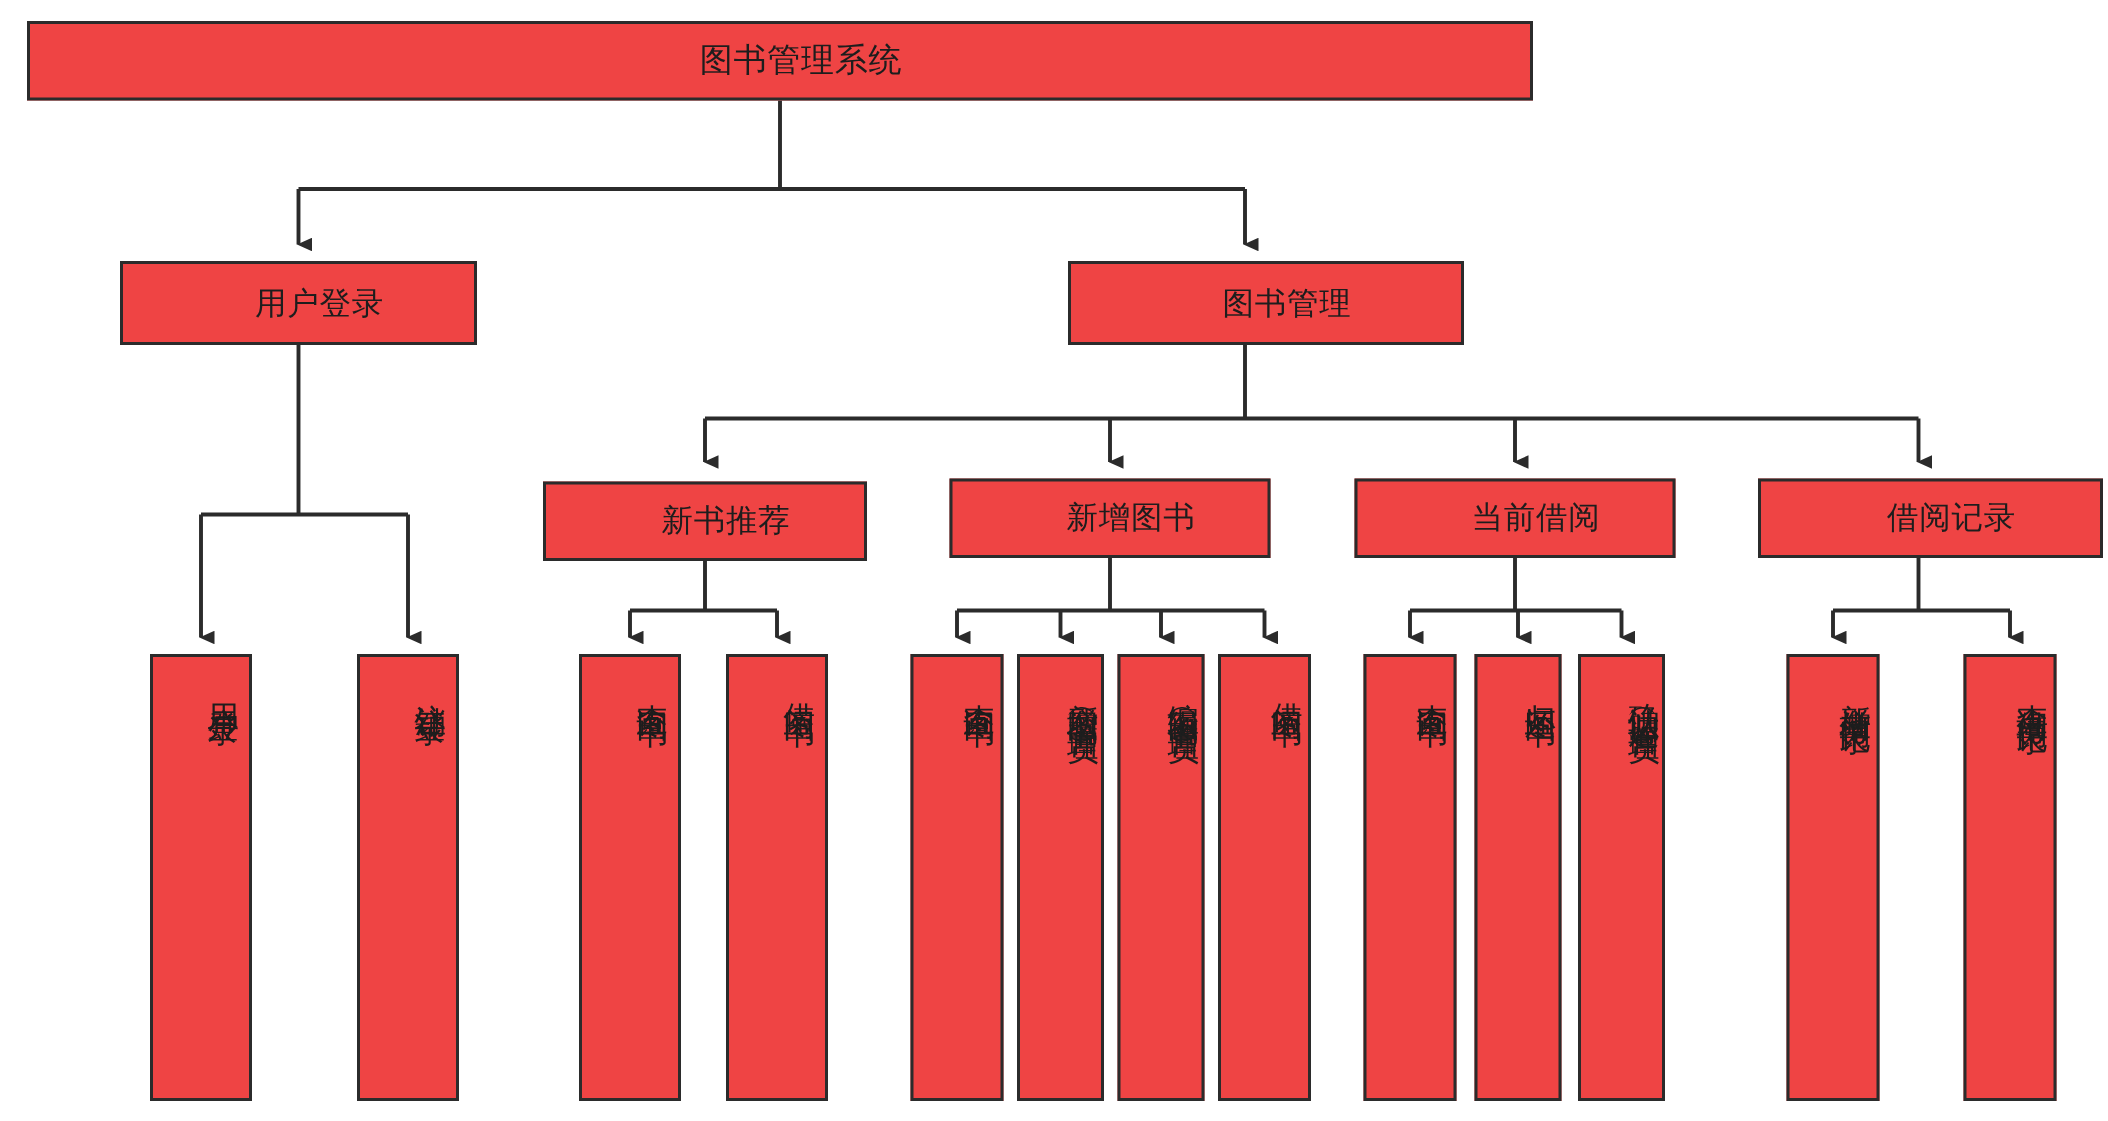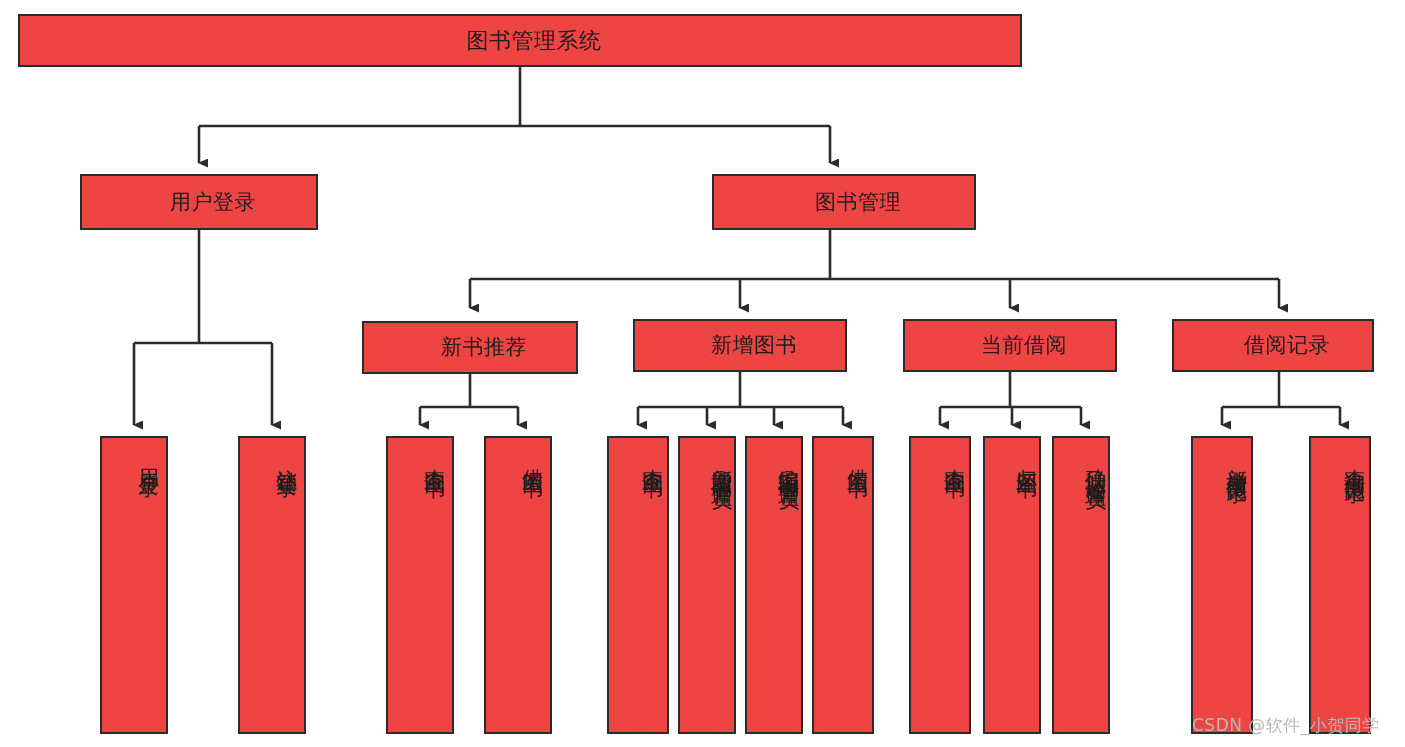--- a/index.html
+++ b/index.html
@@ -133,21 +133,21 @@
       </div>
       <div class="node horiz" style="left: 362px; top: 321px; width: 216px; height: 53px;">
         <span class="label">新书推荐</span>
       </div>
       <div class="node horiz" style="left: 633px; top: 319px; width: 214px; height: 53px;">
         <span class="label">新增图书</span>
       </div>
       <div class="node horiz" style="left: 903px; top: 319px; width: 214px; height: 53px;">
         <span class="label">当前借阅</span>
       </div>
-      <div class="node horiz" style="left: 1172px; top: 319px; width: 202px; height: 53px;">
+      <div class="node horiz" style="left: 1172px; top: 319px; width: 230px; height: 53px;">
         <span class="label">借阅记录</span>
       </div>
       <div class="node vert" style="left: 100px; top: 436px; width: 68px; height: 298px;">
         <span class="label">用户登录</span>
       </div>
       <div class="node vert" style="left: 238px; top: 436px; width: 68px; height: 298px;">
         <span class="label">注销登录</span>
       </div>
       <div class="node vert" style="left: 386px; top: 436px; width: 68px; height: 298px;">
         <span class="label">查询图书</span>
@@ -177,15 +177,14 @@
         <span class="label">确认归还（管理员）</span>
       </div>
       <div class="node vert" style="left: 1191px; top: 436px; width: 62px; height: 298px;">
         <span class="label">新增借阅记录</span>
       </div>
       <div class="node vert" style="left: 1309px; top: 436px; width: 62px; height: 298px;">
         <span class="label">查询借阅记录</span>
       </div>
     </div>
 
-  <div class="watermark" style="left:1192px; top:714px;">CSDN @软件_小贺同学</div>
 
 </div>
 
 </body></html>

